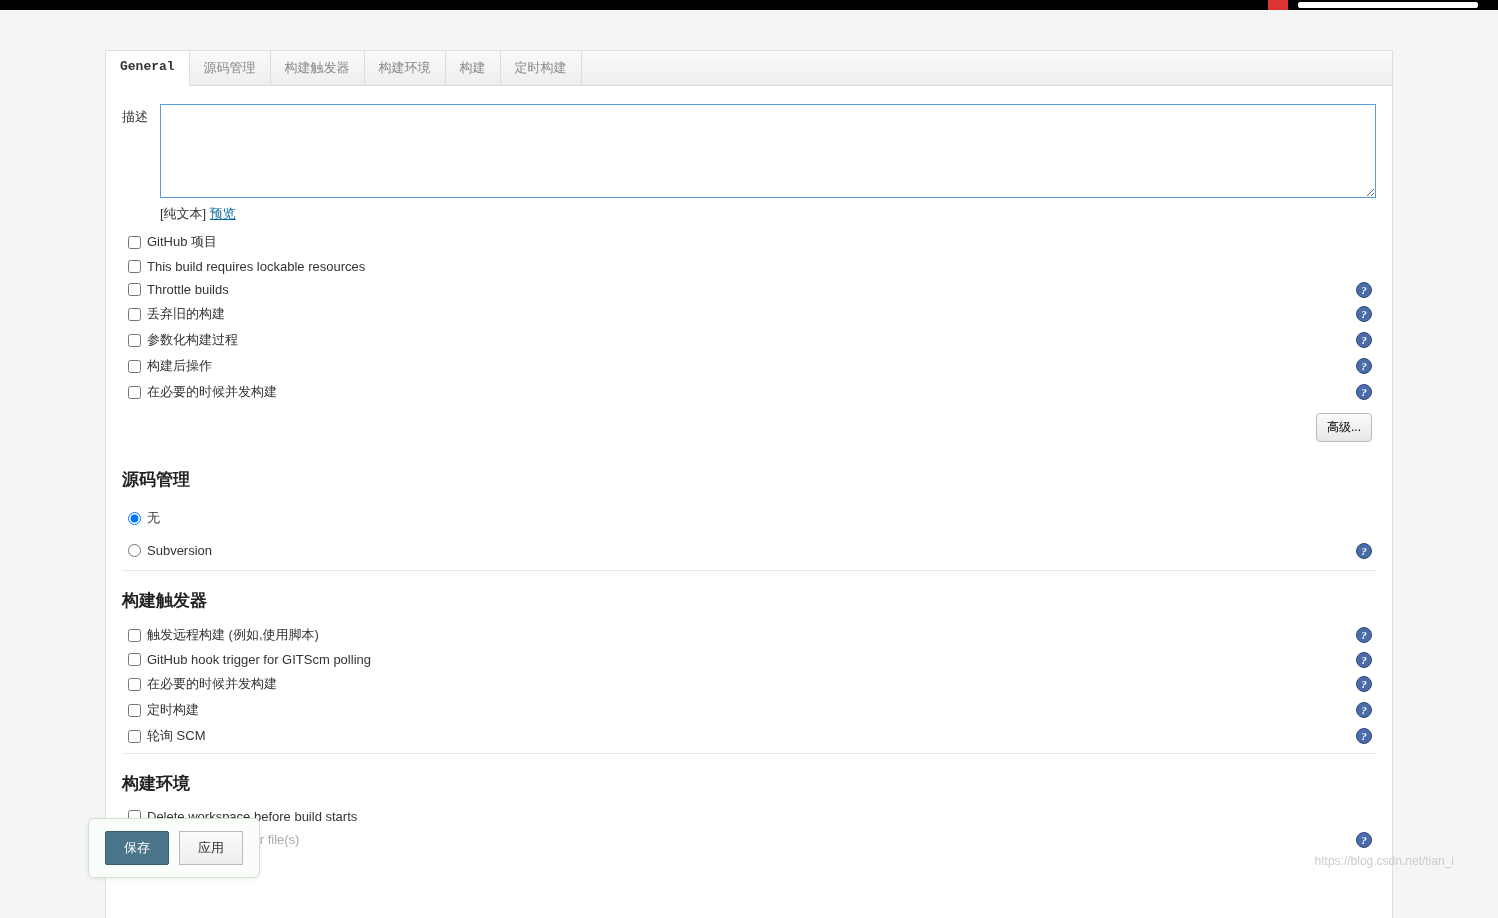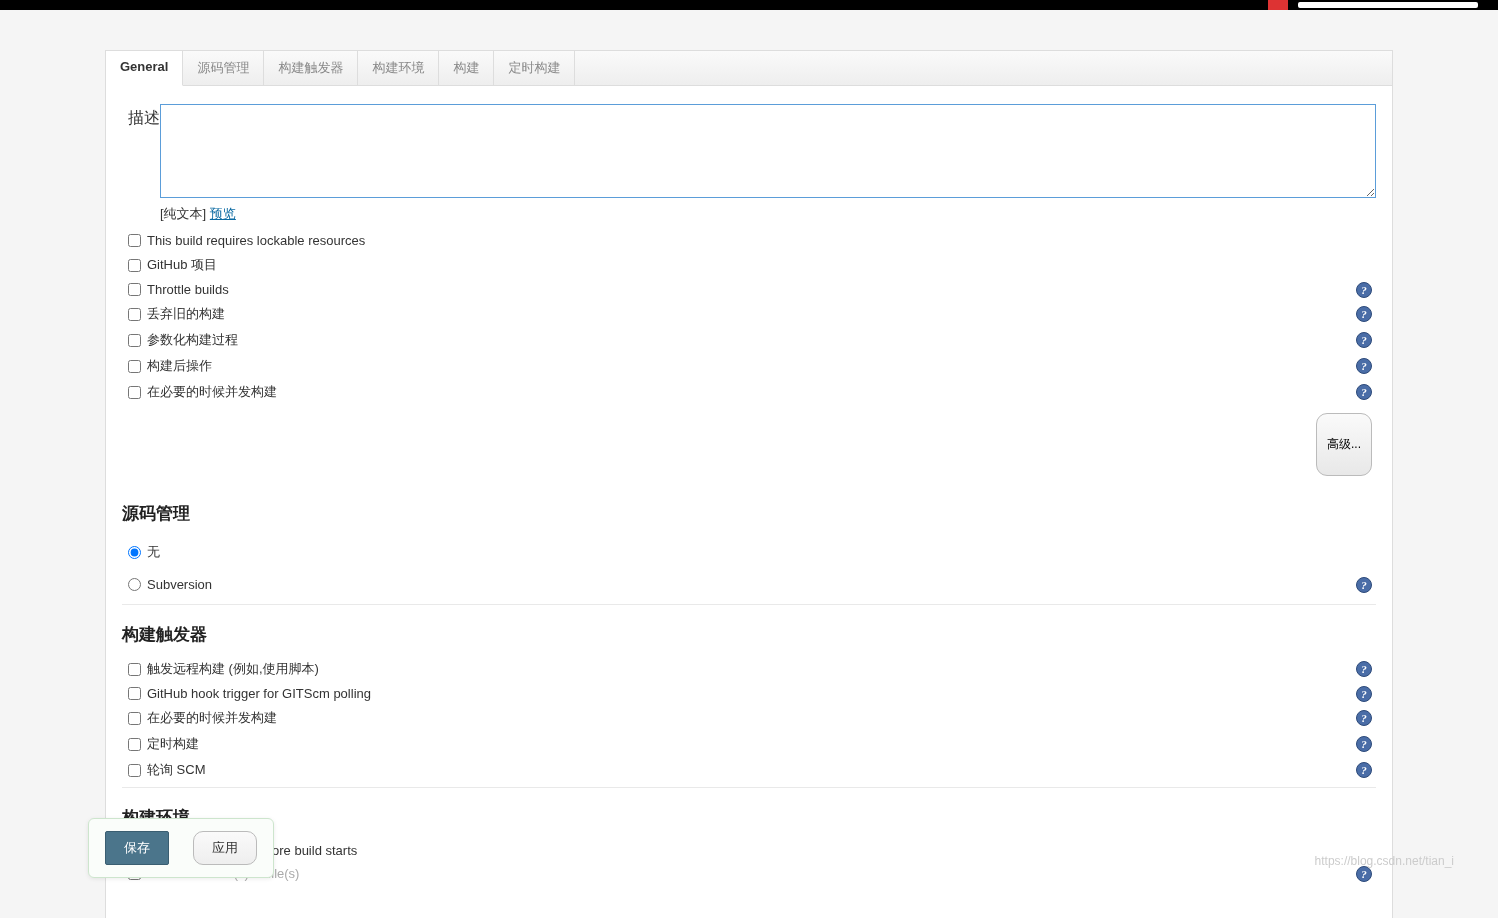--- a/index.html
+++ b/index.html
@@ -1,41 +1,41 @@
 <!DOCTYPE html>
 <html><head>
   <meta charset="utf-8">
   <style>
     * { box-sizing: border-box; margin: 0; padding: 0; }
     body { font-family: Helvetica, Arial, sans-serif; font-size: 13px; background: #f5f5f5; color: #333; }
     .topbar { height: 10px; background: #000; display: flex; justify-content: flex-end; align-items: center; padding-right: 20px; }
     .search-top { width: 180px; height: 6px; background: #fff; margin-left: 10px; border-radius: 2px; }
     .notif { width: 20px; height: 10px; background: #d33; }
     .container { max-width: 1288px; margin: 40px auto 0; background: #fff; border: 1px solid #ddd; }
-    .tabs { display: flex; border-bottom: 1px solid #ddd; background: #f0f0f0; background: linear-gradient(#fafafa,#eee); }
+    .tabs { display: flex; border-bottom: 1px solid #ddd; background: #f0f0f0; background: linear-gradient(#fafafa,#eee); font-family: Liberation Mono, monospace; }
     .tab { padding: 8px 14px; color: #888; cursor: pointer; border-right: 1px solid #ddd; font-size: 13px; }
     .tab.active { background: #fff; color: #333; font-weight: bold; border-bottom: 1px solid #fff; margin-bottom: -1px; }
     .content { padding: 12px 16px 100px; }
     .row { display: flex; align-items: flex-start; margin: 6px 0; }
-    .label { width: 38px; text-align: right; font-size: 16px; padding-top: 4px; color: #333; }
+    .label { width: 38px; text-align: left; font-size: 13px; padding-top: 4px; color: #333; }
     .desc-area { flex: 1; }
     textarea { width: 100%; height: 94px; border: 1px solid #5b9dd9; outline: none; resize: both; padding: 4px; font-family: inherit; font-size: 13px; }
     .plain-preview { font-size: 13px; color: #333; margin-top: 4px; }
     .plain-preview a { color: #0b6aa2; text-decoration: underline; cursor: pointer; text-align: center; }
     .cb-row { display: flex; align-items: center; padding: 4px 0 4px 0; position: relative; }
     .cb-row input[type=checkbox], .cb-row input[type=radio] { margin-right: 6px; margin-left: 6px; }
     .cb-row label { font-size: 13px; color: #333; cursor: pointer; }
     .help-icon { position: absolute; right: 4px; width: 16px; height: 16px; border-radius: 50%; background: #4a6da7; color: #fff; font-size: 11px; display: flex; align-items: center; justify-content: center; cursor: pointer; font-weight: bold; font-style: italic; font-family: Georgia, serif; border:1px solid #2d4a7a; }
     .advanced-row { display: flex; justify-content: flex-end; padding: 8px 4px; }
-    .btn-adv { background: linear-gradient(#fafafa,#e8e8e8); border: 1px solid #bbb; padding: 22px 10px; font-size: 12px; cursor: pointer; border-radius: 11px; }
+    .btn-adv { background: linear-gradient(#fafafa,#e8e8e8); border: 1px solid #bbb; padding: 5px 10px; font-size: 12px; cursor: pointer; border-radius: 4px; }
     .section-title { font-size: 17px; font-weight: bold; margin: 18px 0 10px; color: #222; }
     .hr { border: none; border-top: 1px solid #e9e9e9; margin: 4px 0; }
-    .float-bar { position: fixed; bottom: 40px; left: 88px; background: #fafdfa; border: 1px solid #cde5cd; border-radius: 6px; padding: 12px 16px; display: flex; gap: 24px; box-shadow: 0 1px 4px rgba(0,0,0,.08); }
+    .float-bar { position: fixed; bottom: 40px; left: 88px; background: #fafdfa; border: 1px solid #cde5cd; border-radius: 6px; padding: 12px 16px; display: flex; gap: 10px; box-shadow: 0 1px 4px rgba(0,0,0,.08); }
     .btn-save { background: #4b758b; color: #fff; border: 1px solid #3a5e71; padding: 7px 18px; font-size: 13px; cursor: pointer; border-radius: 2px; }
-    .btn-apply { background: linear-gradient(#fafafa,#eee); border: 1px solid #bbb; padding: 7px 18px; font-size: 13px; cursor: pointer; border-radius: 10px; color: #333; }
+    .btn-apply { background: linear-gradient(#fafafa,#eee); border: 1px solid #bbb; padding: 7px 18px; font-size: 13px; cursor: pointer; border-radius: 0; color: #333; }
     .watermark { position: fixed; bottom: 50px; right: 44px; color: #ccc; font-size: 12px; pointer-events: none; }
     .cb-disabled label { color: #aaa; }
   </style>
 </head>
 <body>
 
 <div class="topbar">
   <div class="notif"></div>
   <div class="search-top"></div>
 </div>
@@ -58,25 +58,25 @@
         <div class="plain-preview">
           <span>[纯文本]</span>
           <a>预览</a>
         </div>
       </div>
     </div>
 
     <div id="general-options">
         <div class="cb-row">
           <input type="checkbox" style="">
-          <label>This build requires lockable resources</label>
+          <label>GitHub 项目</label>
         </div>
         <div class="cb-row">
           <input type="checkbox" style="">
-          <label>GitHub 项目</label>
+          <label>This build requires lockable resources</label>
         </div>
         <div class="cb-row">
           <input type="checkbox" style="">
           <label>Throttle builds</label>
           <span class="help-icon">?</span>
         </div>
         <div class="cb-row">
           <input type="checkbox" style="">
           <label>丢弃旧的构建</label>
           <span class="help-icon">?</span>

